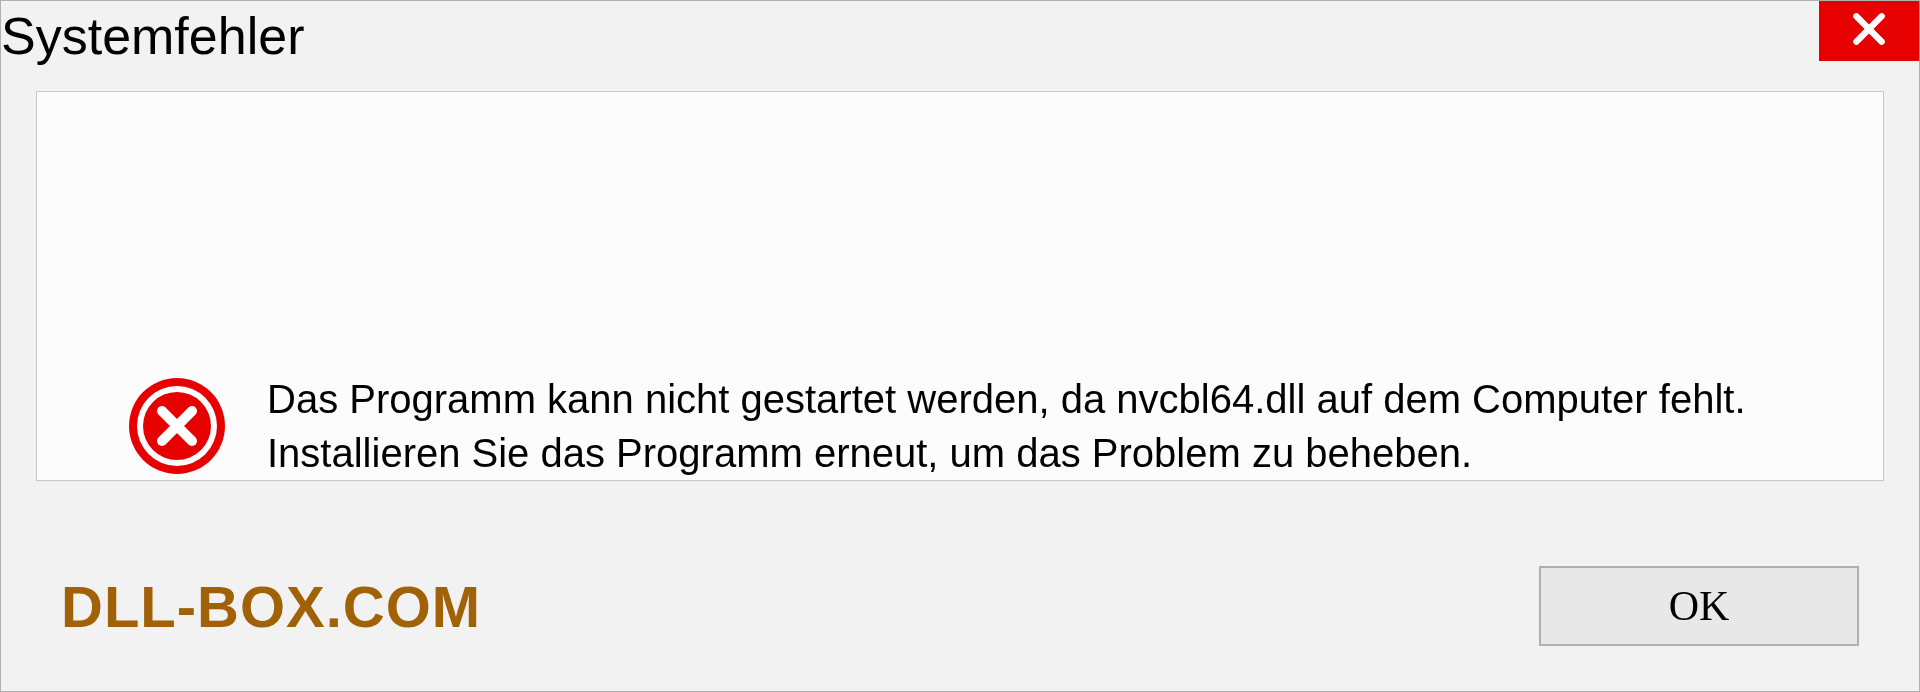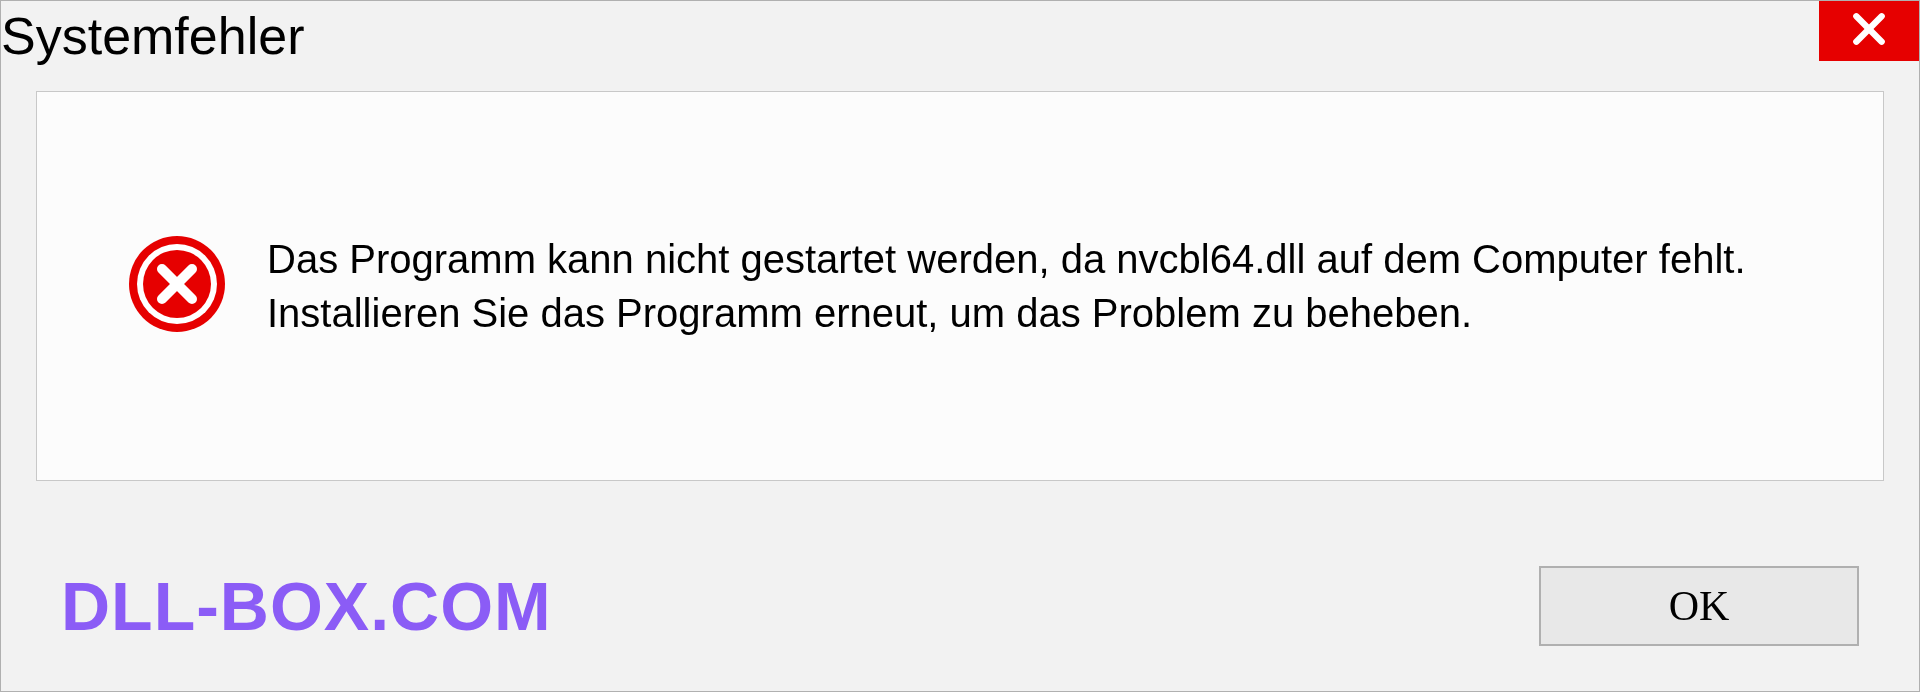--- a/index.html
+++ b/index.html
@@ -43,21 +43,21 @@
     .close-btn svg {
       width: 38px;
       height: 38px;
     }
     .content-area {
       margin: 20px 35px 0 35px;
       border: 1px solid #c8c8c8;
       background: #fcfcfc;
       height: 390px;
       display: flex;
-      align-items: center;
+      align-items: flex-end;
       padding: 0 60px 0 90px;
       gap: 40px;
     }
     .error-icon {
       flex-shrink: 0;
     }
     .error-icon svg {
       width: 100px;
       height: 100px;
     }
@@ -72,23 +72,23 @@
       bottom: 0;
       left: 0;
       right: 0;
       height: 170px;
       display: flex;
       align-items: center;
       justify-content: space-between;
       padding: 0 60px 0 60px;
     }
     .watermark {
-      font-size: 68px;
+      font-size: 58px;
       font-weight: 800;
-      color: #8b5cf6;
+      color: #a16207;
       font-family: "Arial Black", Arial, sans-serif;
       letter-spacing: 1px;
     }
     .ok-btn {
       width: 320px;
       height: 80px;
       background: #e8e8e8;
       border: 2px solid #b0b0b0;
       font-size: 42px;
       color: #000;

